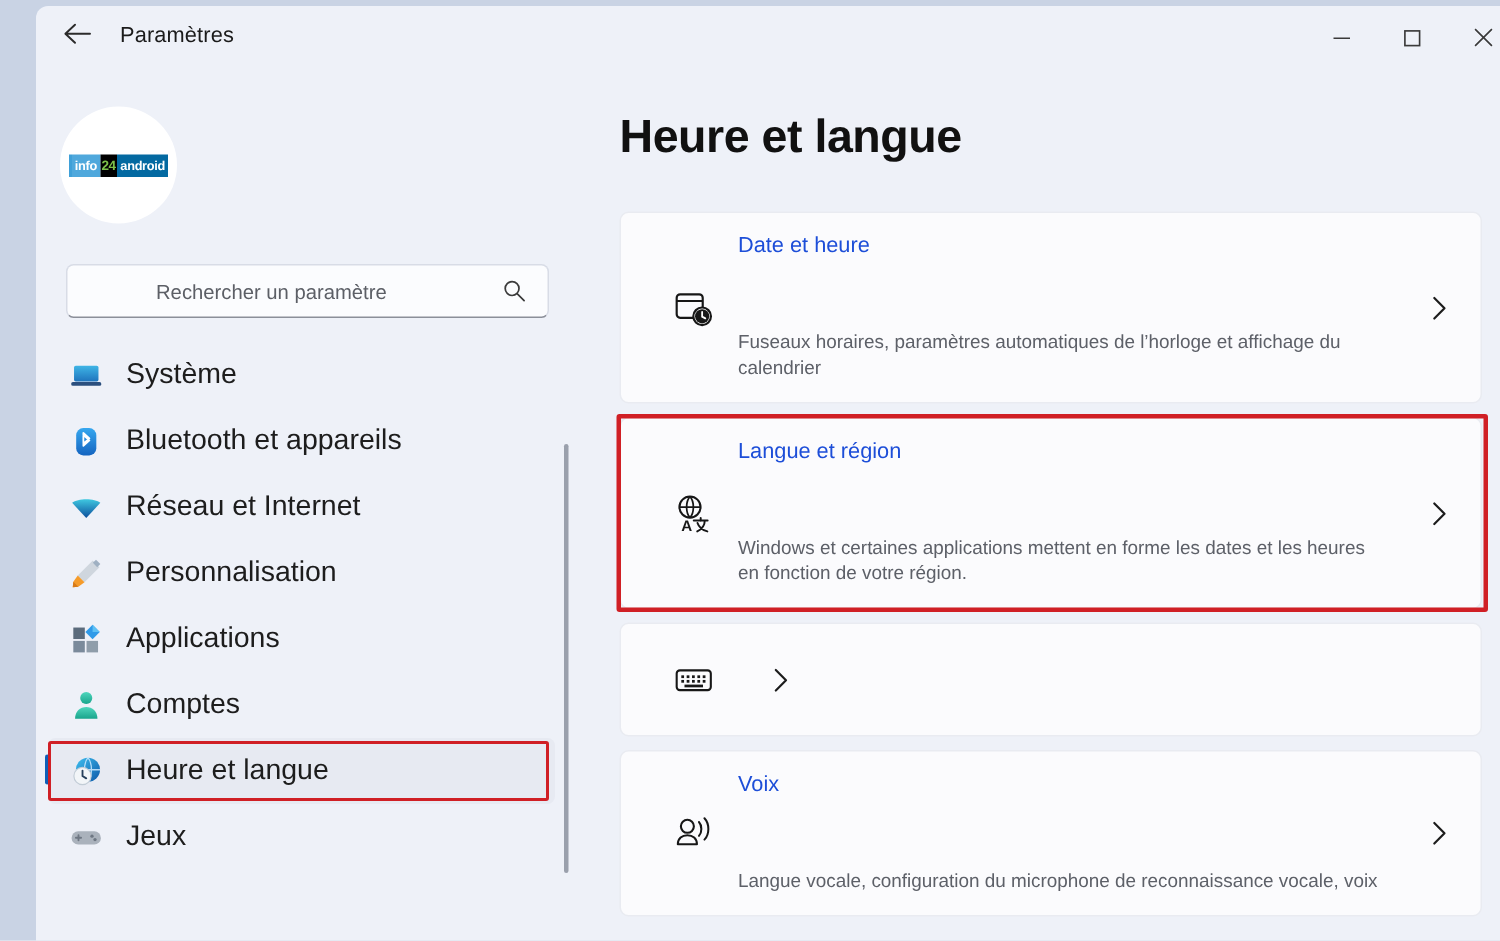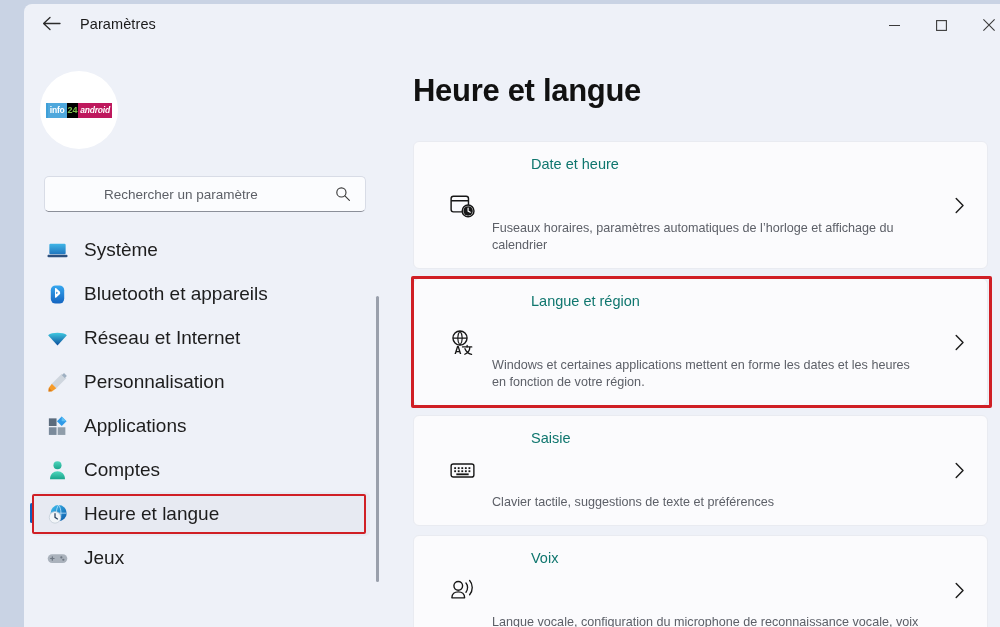--- a/index.html
+++ b/index.html
@@ -87,21 +87,21 @@
     align-items: stretch;
     font-size: 8.5px;
     line-height: 15px;
     font-weight: bold;
     color: #ffffff;
     letter-spacing: -.2px;
   }
   .logo-bars { width: 7px; background: #3fa0d8; }
   .logo-a { background: #4fa8dc; padding: 0 2px; }
   .logo-mid { background: #000000; color: #7cc04a; padding: 0 1px; font-size: 9px; }
-  .logo-b { background: #be185d; padding: 0 2px; flex: 1; font-style: italic; }
+  .logo-b { background: #0369a1; padding: 0 2px; flex: 1; }
 
   .search-wrap {
     position: absolute;
     left: 20px; top: 130px;
     width: 322px; height: 36px;
     background: #fbfcfe;
     border: 1px solid #d8dce6;
     border-bottom: 1px solid #8b8f99;
     border-radius: 5px;
     display: flex; align-items: center; padding-left: 45px;
@@ -215,23 +215,22 @@
     width: 44px;
     flex: 0 0 60px;
     display: flex;
     align-items: center;
     justify-content: center;
     margin-left: 18px;
   }
   .card-body { flex: 1; padding-right: 12px; }
   .card-title {
     font-size: 14.5px;
-    color: #0f766e;
+    color: #1d4ed8;
     margin-bottom: 2px;
-    margin-left: 39px;
   }
   .card-desc {
     font-size: 12.6px;
     color: #5d6068;
     line-height: 17px;
     max-width: 455px;
     margin-top: 48px;
   }
   .card-chev {
     flex: 0 0 56px;
@@ -498,24 +497,20 @@
               <rect x="20.2" y="10.6" width="1.9" height="1.9"></rect>
               <rect x="5.4" y="13.8" width="1.9" height="1.9"></rect>
               <rect x="9.1" y="13.8" width="1.9" height="1.9"></rect>
               <rect x="12.8" y="13.8" width="1.9" height="1.9"></rect>
               <rect x="16.5" y="13.8" width="1.9" height="1.9"></rect>
               <rect x="20.2" y="13.8" width="1.9" height="1.9"></rect>
               <rect x="7.6" y="17" width="12.8" height="1.9"></rect>
             </g>
           </svg>
         </div>
-        <div class="card-body">
-          <div class="card-title">Saisie</div>
-          <div class="card-desc">Clavier tactile, suggestions de texte et préférences</div>
-        </div>
         <div class="card-chev">
           <svg width="13" height="17" viewBox="0 0 13 17">
             <path d="M3.2 1.6 L10 8.5 L3.2 15.4" fill="none" stroke="#1d1d1d" stroke-width="1.45" stroke-linecap="round" stroke-linejoin="round"></path>
           </svg>
         </div>
       </div>
 
       <div class="card tall">
         <div class="card-ico">
           <svg width="27" height="27" viewBox="0 0 28 28">

